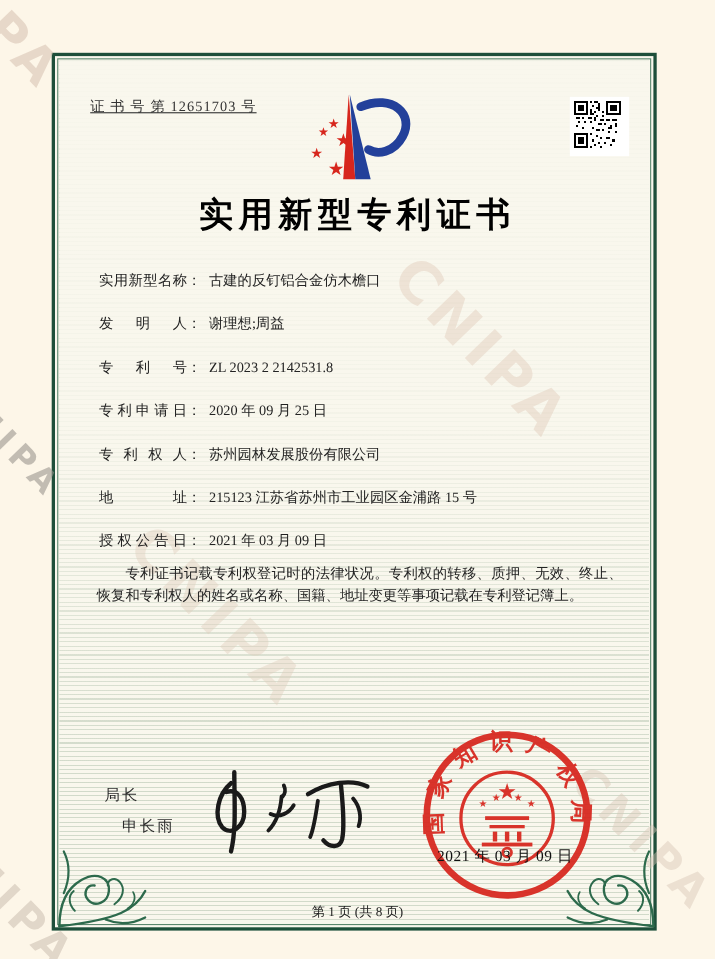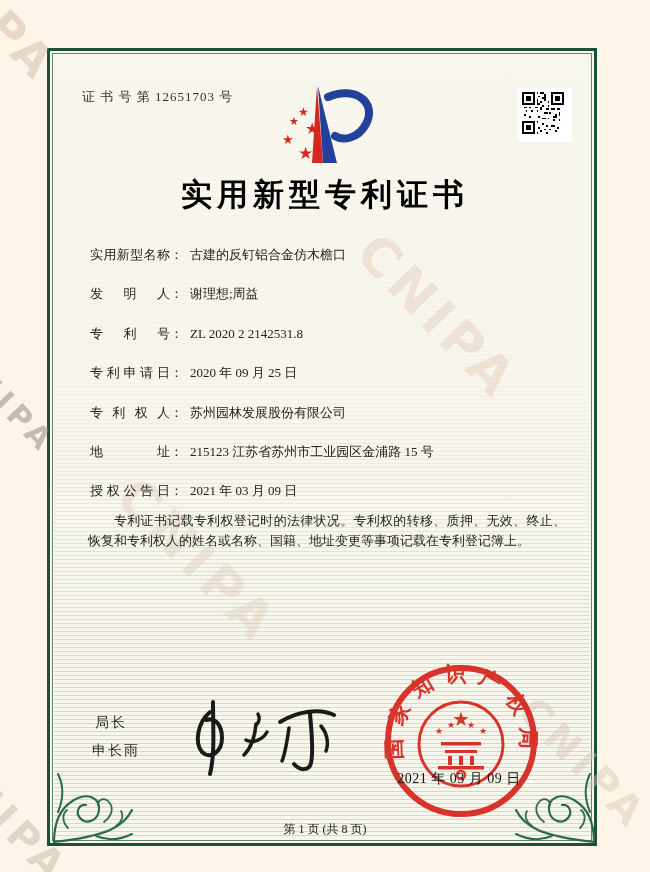--- a/index.html
+++ b/index.html
@@ -30,42 +30,42 @@
   }
   .frame-inner{position:absolute;inset:2px;border:1px solid #5a876d;}
   .page-lines{
     position:absolute;inset:4px;
     background:
       linear-gradient(180deg, rgba(249,247,237,0.96) 0%, rgba(249,247,237,0.85) 42%,
                       rgba(249,247,237,0.25) 68%, rgba(249,247,237,0) 84%),
       repeating-linear-gradient(180deg, rgba(118,150,120,0.30) 0 1px, rgba(0,0,0,0) 1px 4px);
   }
   
-  .cert-no{position:absolute;left:82px;top:88px;z-index:3;font-size:13px;letter-spacing:1px;color:#333;}
+  .cert-no{position:absolute;left:82px;top:88px;z-index:3;font-size:13px;letter-spacing:1px;color:#333;text-decoration:underline;}
   .logo{position:absolute;left:262px;top:80px;width:130px;height:88px;z-index:3;}
   .logo svg{position:absolute;left:0;top:0;}
   .logo-star{position:absolute;color:#d7261d;line-height:1;z-index:4;}
   .qr{position:absolute;left:518px;top:88px;width:50px;height:50px;z-index:3;background:#fff;padding:2px;}
   .title{
     position:absolute;left:0;right:0;top:174px;z-index:3;text-align:center;
     font-size:31px;font-weight:bold;letter-spacing:5px;color:#000000;
   }
   
   .fields{position:absolute;left:90px;top:246px;width:475px;z-index:3;font-size:13px;}
   .frow{position:relative;height:39.4px;}
   .flabel{display:inline-block;width:80px;text-align:justify;text-align-last:justify;color:#222;}
   .fcolon{display:inline-block;color:#222;}
   .fvalue{margin-left:7px;color:#222;}
   .grant-pair{position:absolute;left:242px;top:0;}
   
   .paras{position:absolute;left:88px;top:511px;width:478px;z-index:3;}
   .paras p{margin:0;font-size:13px;line-height:19.5px;text-indent:2em;text-align:justify;color:#242424;}
   
   .sig-title{position:absolute;left:95px;top:714px;z-index:3;font-size:14px;letter-spacing:2px;}
-  .sig-name {position:absolute;left:92px;top:742px;z-index:3;font-size:14px;letter-spacing:2px;}
+  .sig-name {position:absolute;left:111px;top:742px;z-index:3;font-size:14px;letter-spacing:2px;}
   .sig-hand{position:absolute;left:188px;top:698px;z-index:4;}
   
   .seal{position:absolute;left:380px;top:660px;z-index:3;opacity:0.93;}
   .seal-date{
     position:absolute;left:381px;top:770px;width:156px;z-index:5;text-align:center;
     font-size:14px;color:#111;letter-spacing:0.5px;
   }
   
   .footer{position:absolute;left:0;right:0;top:821px;z-index:3;text-align:center;font-size:12px;color:#222;}
   .flourish{position:absolute;z-index:3;}
@@ -170,21 +170,21 @@
   <div class="title">实用新型专利证书</div>
 
   <div class="fields">
     <div class="frow">
       <span class="flabel">实用新型名称</span><span class="fcolon">：</span><span class="fvalue">古建的反钉铝合金仿木檐口</span>
     </div>
     <div class="frow">
       <span class="flabel">发明人</span><span class="fcolon">：</span><span class="fvalue">谢理想;周益</span>
     </div>
     <div class="frow">
-      <span class="flabel">专利号</span><span class="fcolon">：</span><span class="fvalue">ZL 2020 2 2142531.8</span>
+      <span class="flabel">专利号</span><span class="fcolon">：</span><span class="fvalue">ZL 2023 2 2142531.8</span>
     </div>
     <div class="frow">
       <span class="flabel">专利申请日</span><span class="fcolon">：</span><span class="fvalue">2020 年 09 月 25 日</span>
     </div>
     <div class="frow">
       <span class="flabel">专利权人</span><span class="fcolon">：</span><span class="fvalue">苏州园林发展股份有限公司</span>
     </div>
     <div class="frow">
       <span class="flabel">地址</span><span class="fcolon">：</span><span class="fvalue">215123 江苏省苏州市工业园区金浦路 15 号</span>
     </div>

